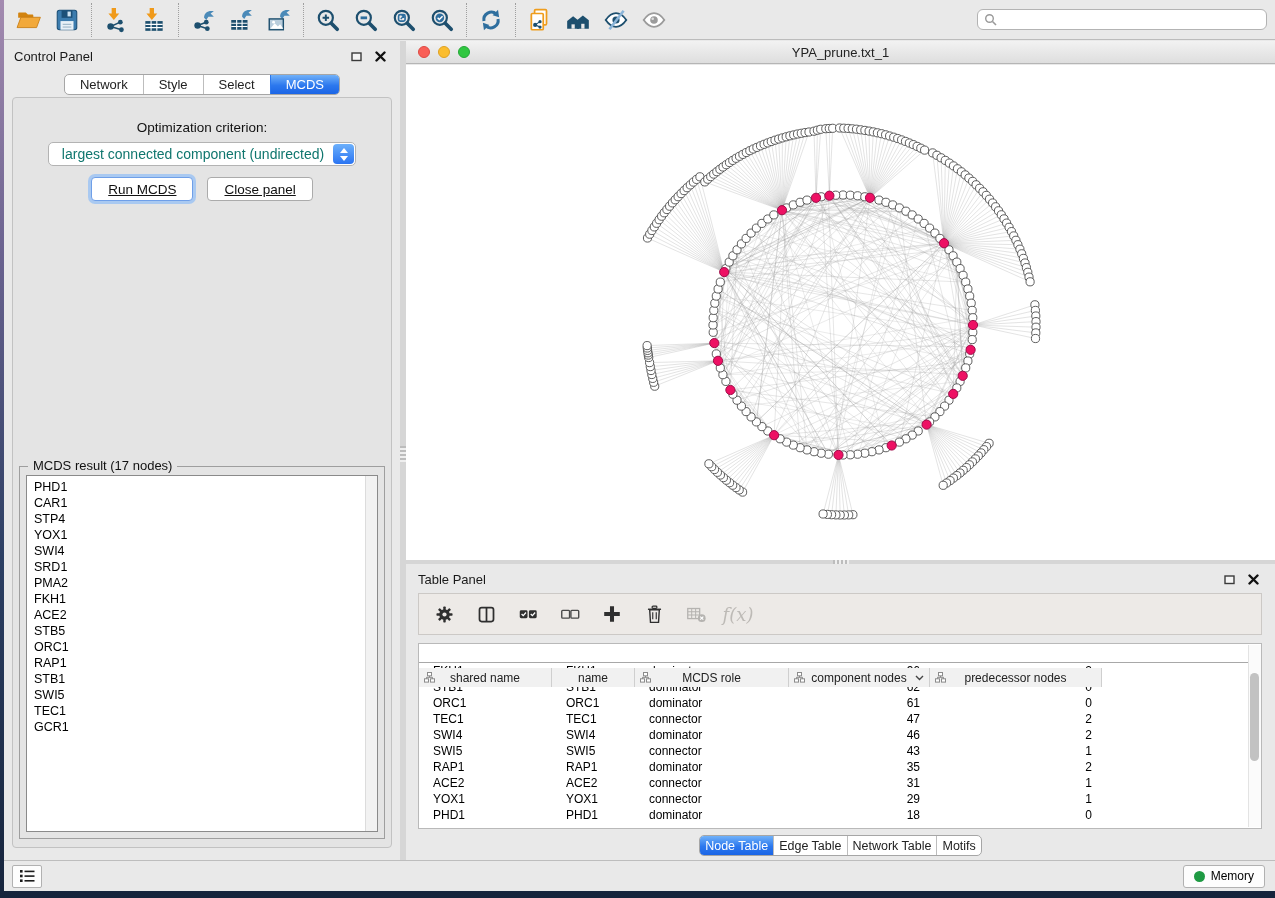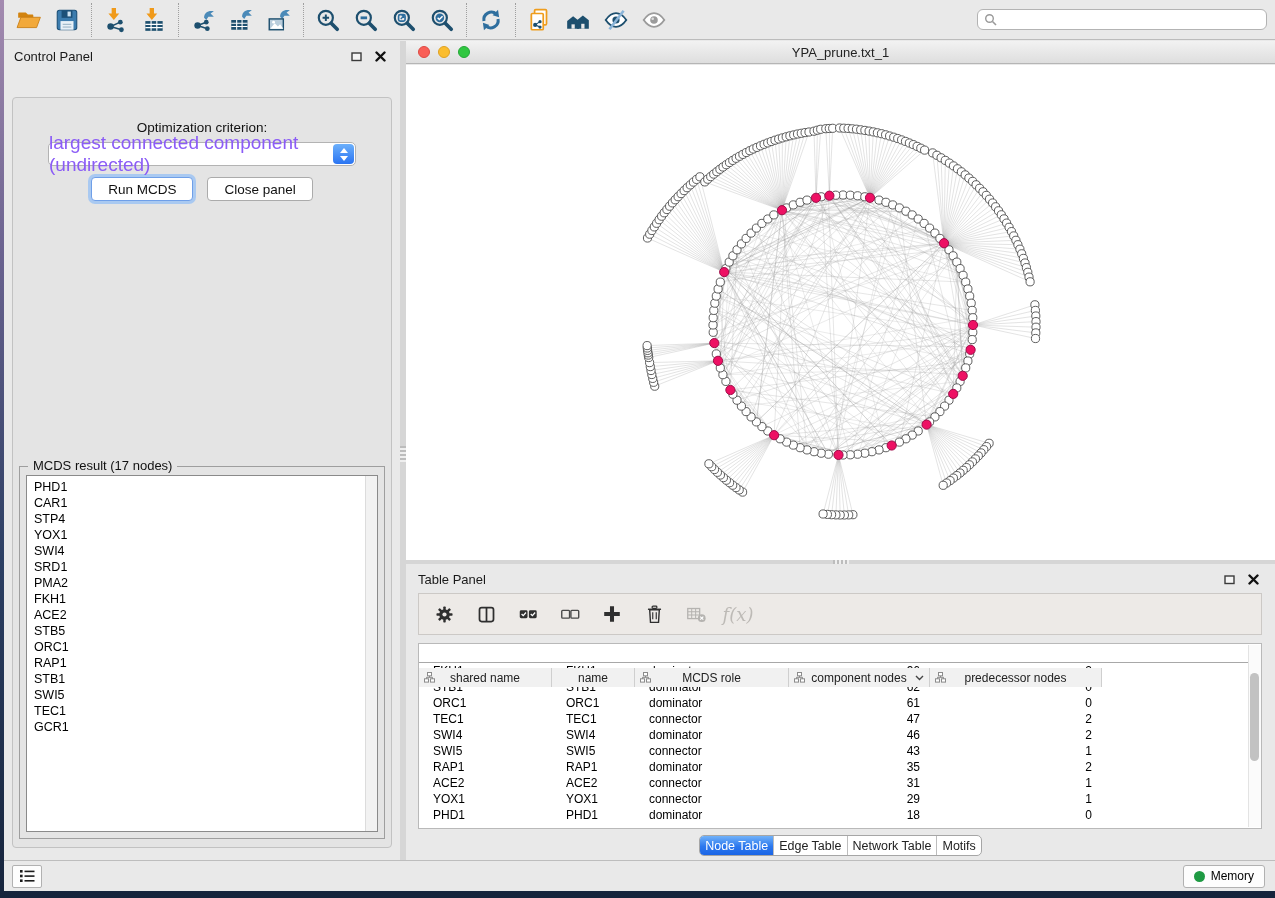--- a/index.html
+++ b/index.html
@@ -27,29 +27,29 @@
   .cp-tabs { position:absolute; top:33px; left:0; right:0; display:flex; justify-content:center; z-index:2; }
   .seg { display:inline-flex; background:#fff; border:1px solid #a6a6a6; border-radius:5px; overflow:hidden; height:21px; }
   .seg-item { padding:0 15px; font-size:13px; line-height:20px; color:#222; border-left:1px solid #bdbdbd; }
   .seg-item:first-child { border-left:none; }
   .seg-item.sel { background:linear-gradient(#70b1f9,#2c78ee 55%,#1b65e6); color:#fff; border-left-color:#2c78ee; }
   .cp-content { position:absolute; top:56px; left:8px; right:8px; bottom:12px;
     background:#e4e4e4; border:1px solid #c2c2c2; border-radius:4px; }
   .opt-label { margin-top:22px; text-align:center; font-size:13.5px; color:#111; }
   .dropdown { margin:7px 35px 0 35px; height:24px; background:#fff; border:1px solid #b3b3b3;
     border-radius:5px; position:relative; display:flex; align-items:center; justify-content:center; }
-  .dropdown .dd-text { font-size:19px; color:#8b5cf6; padding-right:18px; }
+  .dropdown .dd-text { font-size:14px; color:#0f766e; padding-right:18px; }
   .dd-cap { position:absolute; right:1px; top:1px; bottom:1px; width:21px; border-radius:4px;
     background:linear-gradient(#6cb0fb,#2a74f2); display:flex; flex-direction:column;
     align-items:center; justify-content:center; gap:3px; }
   .dd-cap .up { width:0;height:0;border-left:4px solid transparent;border-right:4px solid transparent;border-bottom:5px solid #fff; }
   .dd-cap .dn { width:0;height:0;border-left:4px solid transparent;border-right:4px solid transparent;border-top:5px solid #fff; }
   .btn-row { margin-top:11px; display:flex; justify-content:center; gap:14px; }
   .mac-btn { height:24px; padding:0 16px; background:#fff; border:1px solid #ababab; border-radius:4px;
-    font-size:13.5px; color:#111; display:flex; align-items:center; }
+    font-size:13.5px; color:#111; display:flex; align-items:center;text-decoration:underline; }
   .mac-btn.focused { border-color:#6f9fe8; box-shadow:0 0 0 3px #a9c9f1; }
   .mcds-box { position:absolute; top:368px; left:6px; right:6px; bottom:8px; border:1px solid #9e9e9e; }
   .mcds-legend { position:absolute; top:-9px; left:8px; background:#e4e4e4; padding:0 5px; font-size:13px; color:#111; }
   .mcds-list { position:absolute; inset:8px 6px 6px 6px; background:#fff; border:1px solid #8a8a8a;
     padding:3px 0 0 7px; font-size:12.5px; line-height:16px; color:#000; overflow:hidden; }
   .mcds-scroll { position:absolute; top:1px; bottom:1px; right:1px; width:12px; background:#f2f2f2; border-left:1px solid #dcdcdc; }
 
   
   .v-divider { position:absolute; left:396px; top:41px; width:6px; height:819px; background:#d6d6d6; }
   .v-grip { position:absolute; top:405px; left:0; width:6px; height:16px;
@@ -265,20 +265,28 @@
     <div class="cp-header">
       <span class="cp-title">Control Panel</span>
       <span class="win-btns">
         <svg width="11" height="11" viewBox="0 0 11 11">
           <rect x="1" y="2" width="9" height="7.5" fill="#f4f4f4" stroke="#3a3a3a" stroke-width="1.4"></rect>
         </svg>
         <svg width="11" height="11" viewBox="0 0 11 11">
           <path d="M1.5 1.5l8 8M9.5 1.5l-8 8" stroke="#111" stroke-width="2.4" stroke-linecap="round"></path>
         </svg>
       </span>
+    </div>
+    <div class="cp-tabs">
+      <span class="seg" id="cp-tabs">
+          <span class="seg-item">Network</span>
+          <span class="seg-item">Style</span>
+          <span class="seg-item">Select</span>
+          <span class="seg-item sel">MCDS</span>
+        </span>
     </div>
     <div class="cp-content">
       <div class="opt-label">Optimization criterion:</div>
       <div class="dropdown">
         <span class="dd-text">largest connected component (undirected)</span>
         <span class="dd-cap">
             <span class="up"></span>
             <span class="dn"></span>
           </span>
       </div>

